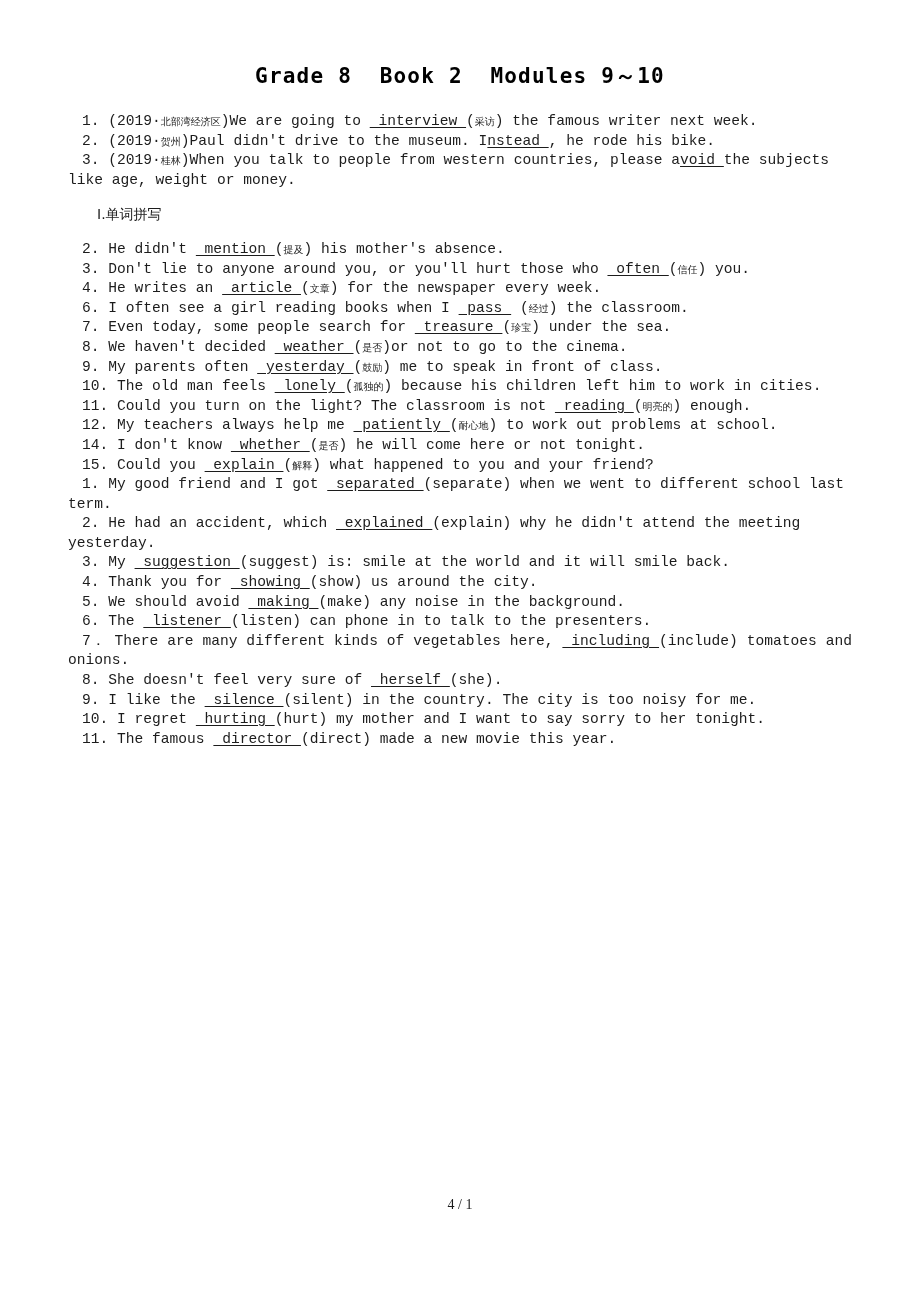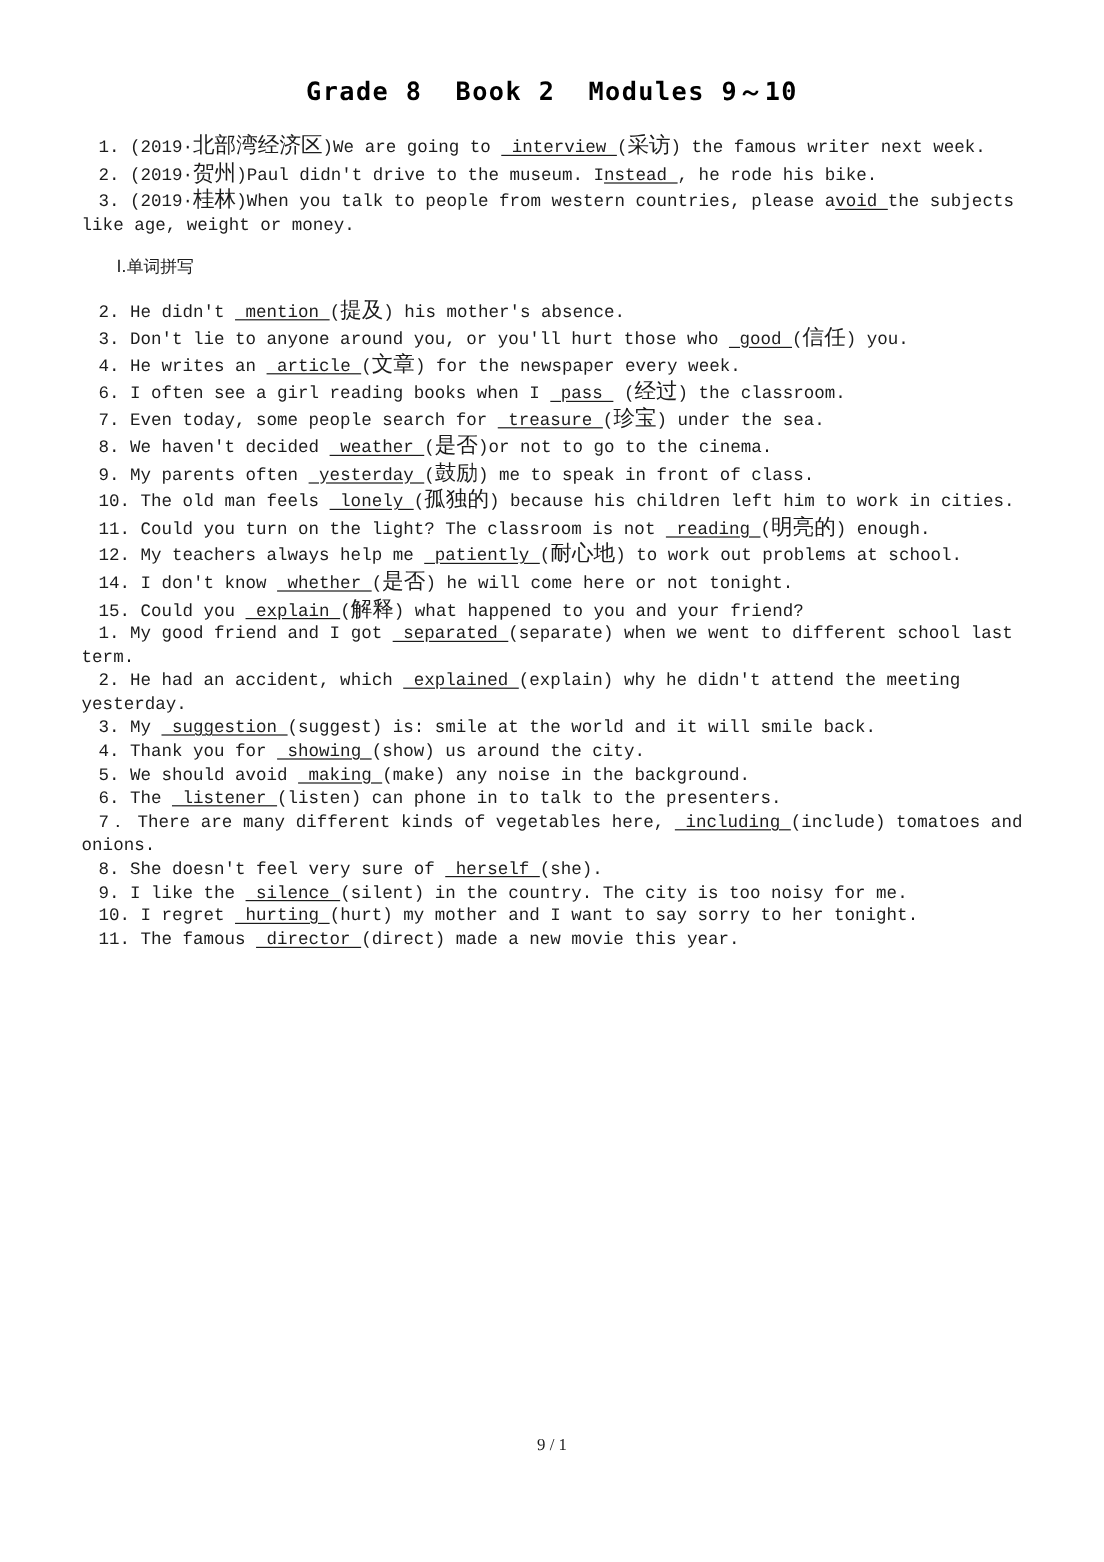--- a/index.html
+++ b/index.html
@@ -65,21 +65,21 @@
     padding: 0;
     font-family: "Liberation Serif", "DejaVu Serif", serif;
     font-size: 15px;
   }
   .section-head .cn {
     font-family: "DejaVu Sans", sans-serif;
     font-size: 14px;
   }
   .cn {
     font-family: "DejaVu Sans", sans-serif;
-    font-size: 18px;
+    font-size: 10px;
   }
   .blank {
     text-decoration: underline;
     text-underline-offset: 2px;
   }
   .footer {
     position: absolute;
     left: 0;
     top: 1197px;
     width: 920px;
@@ -104,21 +104,21 @@
         <div class="item line"><span>2. </span><span class=""><span>(2019·</span><span class="cn">贺州</span><span>)</span></span><span><span>Paul didn't drive to the museum. I</span></span><span class="blank">nstead </span><span><span>, he rode his bike.</span></span></div>
         <div class="item line"><span>3. </span><span class=""><span>(2019·</span><span class="cn">桂林</span><span>)</span></span><span><span>When you talk to people from western countries, please a</span></span><span class="blank">void </span><span><span>the subjects like age, weight or money.</span></span></div>
       </div>
 
     <div class="section-head">
       <span class="cn">Ⅰ.单词拼写</span>
     </div>
 
     <div id="sec1-list">
         <div class="item line"><span>2. </span><span><span>He didn't </span></span><span class="blank"> mention </span><span><span>(</span><span class="cn">提及</span><span>) his mother's absence.</span></span></div>
-        <div class="item line"><span>3. </span><span><span>Don't lie to anyone around you, or you'll hurt those who </span></span><span class="blank"> good </span><span><span>(</span><span class="cn">信任</span><span>) you.</span></span></div>
+        <div class="item line"><span>3. </span><span><span>Don't lie to anyone around you, or you'll hurt those who </span></span><span class="blank"> often </span><span><span>(</span><span class="cn">信任</span><span>) you.</span></span></div>
         <div class="item line"><span>4. </span><span><span>He writes an </span></span><span class="blank"> article </span><span><span>(</span><span class="cn">文章</span><span>) for the newspaper every week.</span></span></div>
         <div class="item line"><span>6. </span><span><span>I often see a girl reading books when I </span></span><span class="blank"> pass </span><span><span> (</span><span class="cn">经过</span><span>) the classroom.</span></span></div>
         <div class="item line"><span>7. </span><span><span>Even today, some people search for </span></span><span class="blank"> treasure </span><span><span>(</span><span class="cn">珍宝</span><span>) under the sea.</span></span></div>
         <div class="item line"><span>8. </span><span><span>We haven't decided </span></span><span class="blank"> weather </span><span><span>(</span><span class="cn">是否</span><span>)or not to go to the cinema.</span></span></div>
         <div class="item line"><span>9. </span><span><span>My parents often </span></span><span class="blank"> yesterday </span><span><span>(</span><span class="cn">鼓励</span><span>) me to speak in front of class.</span></span></div>
         <div class="item line"><span>10. </span><span><span>The old man feels </span></span><span class="blank"> lonely </span><span><span>(</span><span class="cn">孤独的</span><span>) because his children left him to work in cities.</span></span></div>
         <div class="item line"><span>11. </span><span><span>Could you turn on the light? The classroom is not </span></span><span class="blank"> reading </span><span><span>(</span><span class="cn">明亮的</span><span>) enough.</span></span></div>
         <div class="item line"><span>12. </span><span><span>My teachers always help me </span></span><span class="blank"> patiently </span><span><span>(</span><span class="cn">耐心地</span><span>) to work out problems at school.</span></span></div>
         <div class="item line"><span>14. </span><span><span>I don't know </span></span><span class="blank"> whether </span><span><span>(</span><span class="cn">是否</span><span>) he will come here or not tonight.</span></span></div>
         <div class="item line"><span>15. </span><span><span>Could you </span></span><span class="blank"> explain </span><span><span>(</span><span class="cn">解释</span><span>) what happened to you and your friend?</span></span></div>
@@ -134,15 +134,15 @@
         <div class="item line"><span>6. </span><span><span>The </span></span><span class="blank"> listener </span><span><span>(listen) can phone in to talk to the presenters.</span></span></div>
         <div class="item line justify"><span>7． </span><span><span>There are many different kinds of vegetables here, </span></span><span class="blank"> including </span><span><span>(include) tomatoes and onions.</span></span></div>
         <div class="item line"><span>8. </span><span><span>She doesn't feel very sure of </span></span><span class="blank"> herself </span><span><span>(she).</span></span></div>
         <div class="item line"><span>9. </span><span><span>I like the </span></span><span class="blank"> silence </span><span><span>(silent) in the country. The city is too noisy for me.</span></span></div>
         <div class="item line"><span>10. </span><span><span>I regret </span></span><span class="blank"> hurting </span><span><span>(hurt) my mother and I want to say sorry to her tonight.</span></span></div>
         <div class="item line"><span>11. </span><span><span>The famous </span></span><span class="blank"> director </span><span><span>(direct) made a new movie this year.</span></span></div>
       </div>
 
   </div>
 
-  <div class="footer">9 / 1</div>
+  <div class="footer">4 / 1</div>
 
 </div>
 
 </body></html>

